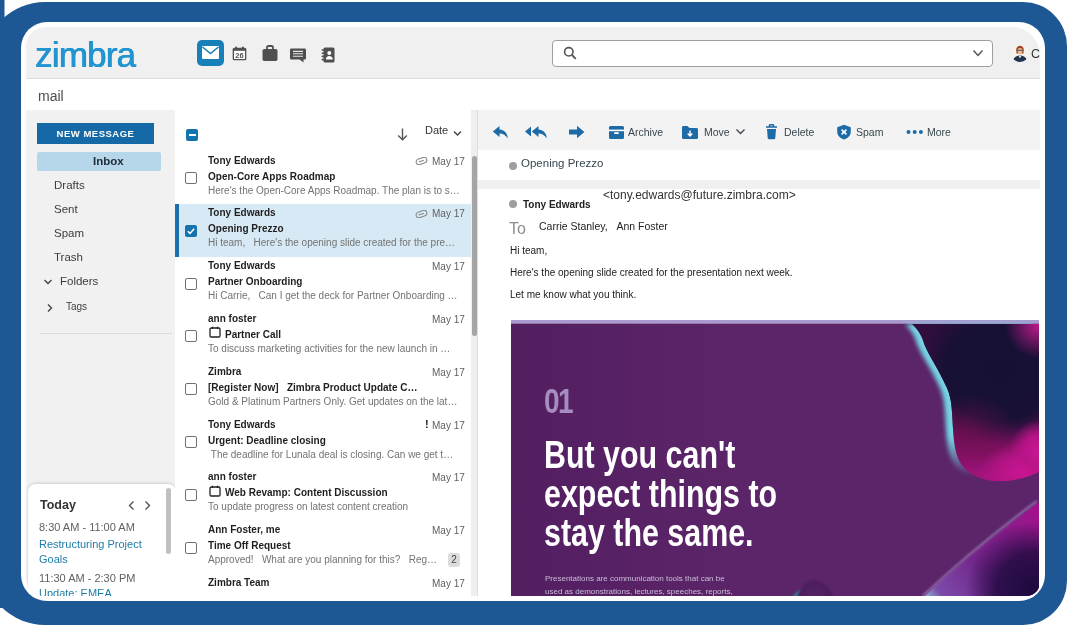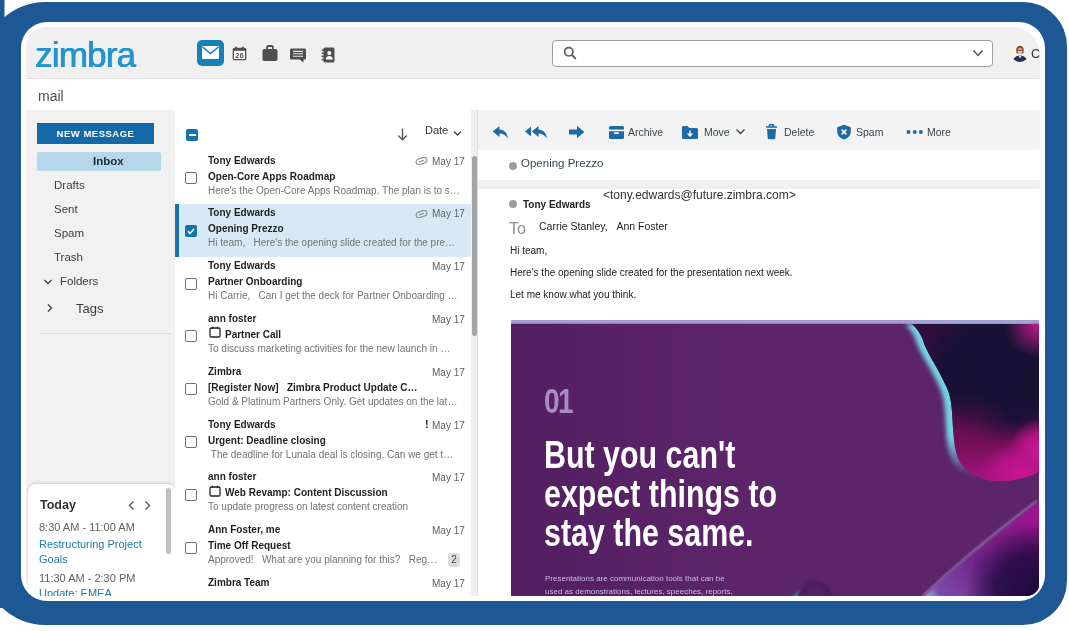--- a/index.html
+++ b/index.html
@@ -89,21 +89,21 @@
   <div class="abs" style="left:28px;top:176px;font-size:11.5px;color:#3c3c3c;">Sent</div>
   <div class="abs" style="left:28px;top:200px;font-size:11.5px;color:#3c3c3c;">Spam</div>
   <div class="abs" style="left:28px;top:224px;font-size:11.5px;color:#3c3c3c;">Trash</div>
   <svg class="abs" style="left:17px;top:250px" width="10" height="10" viewBox="0 0 10 10">
       <path d="M1.5,3 L5,6.5 L8.5,3" fill="none" stroke="#444" stroke-width="1.4"></path>
     </svg>
   <div class="abs" style="left:34px;top:248px;font-size:11.5px;color:#3c3c3c;">Folders</div>
   <svg class="abs" style="left:19px;top:276px" width="10" height="10" viewBox="0 0 10 10">
       <path d="M3,1.5 L6.5,5 L3,8.5" fill="none" stroke="#444" stroke-width="1.4"></path>
     </svg>
-  <div class="abs" style="left:50px;top:274px;font-size:13px;color:#3c3c3c;">Tags</div>
+  <div class="abs" style="left:40px;top:274px;font-size:10px;color:#3c3c3c;">Tags</div>
   <div class="abs" style="left:14px;top:306px;width:132px;height:1px;background:#dcdcdc;"></div>
 
   <div class="abs" style="left:2px;top:457px;width:148px;height:112px;background:#fff;border-radius:8px 8px 0 0;box-shadow:0 -1px 3px rgba(0,0,0,0.15);overflow:hidden;">
     <div class="abs" style="left:12px;top:14px;font-size:12.5px;font-weight:bold;color:#333;">Today</div>
     <svg class="abs" style="left:99px;top:16px" width="10" height="11" viewBox="0 0 10 11">
         <path d="M6.5,1.5 L2.5,5.5 L6.5,9.5" fill="none" stroke="#555" stroke-width="1.4"></path>
       </svg>
     <svg class="abs" style="left:114px;top:16px" width="10" height="11" viewBox="0 0 10 11">
         <path d="M3.5,1.5 L7.5,5.5 L3.5,9.5" fill="none" stroke="#555" stroke-width="1.4"></path>
       </svg>

